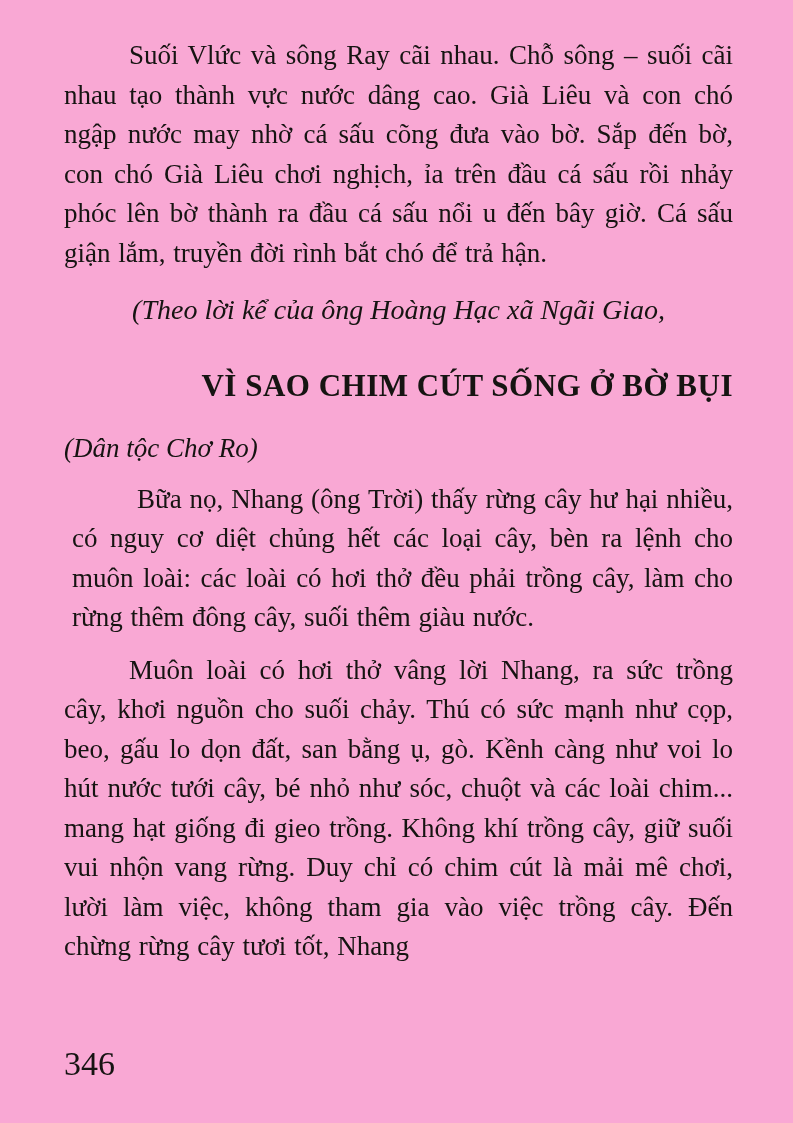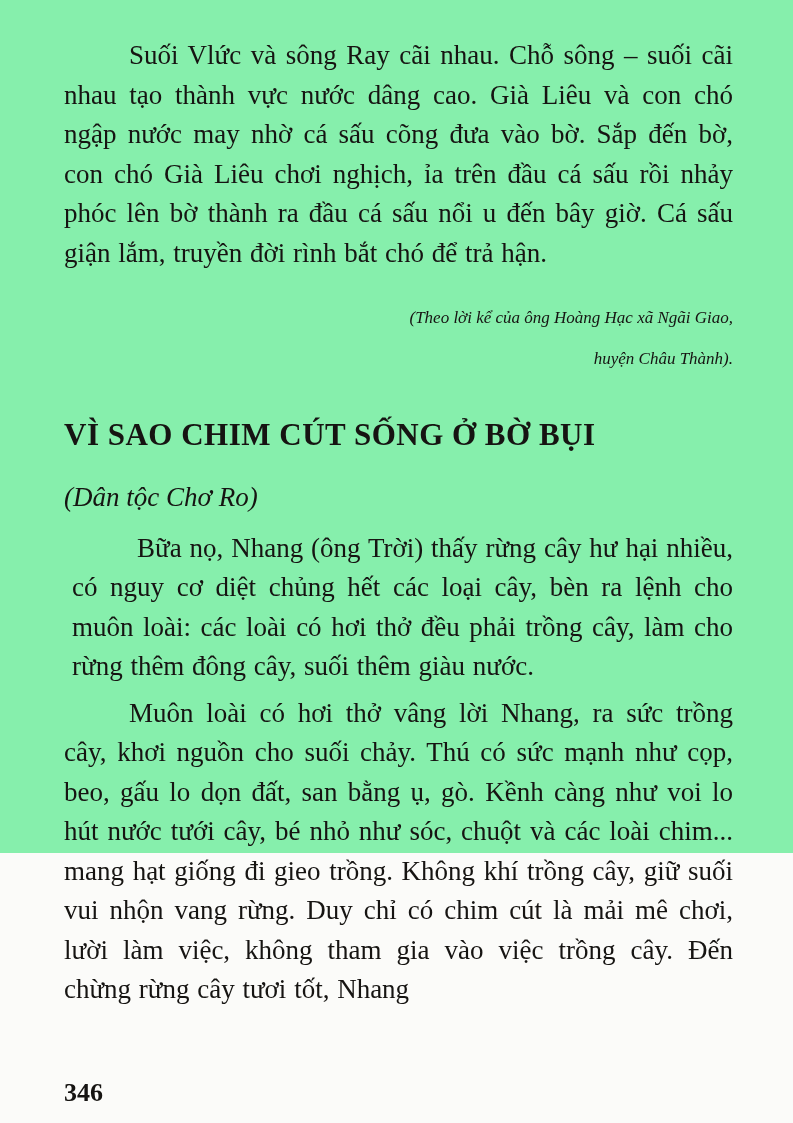--- a/index.html
+++ b/index.html
@@ -10,76 +10,75 @@
     width: 793px;
     height: 1123px;
     background: #fbfbf9;
     overflow: hidden;
     font-family: "Liberation Serif", "DejaVu Serif", serif;
     color: #161412;
   }
   .page {
     position: relative;
     width: 793px;
-    height: 853px;
+    height: 1123px;
     box-sizing: border-box;
     padding: 36px 60px 0 64px;
-    background: #86efac;
+    background: #f9a8d4;
   }
   .body-text {
     font-size: 27px;
     line-height: 39.5px;
     text-align: justify;
     margin: 0;
     word-spacing: 1px;
   }
   .indent {
     text-indent: 65px;
   }
   .attribution {
-    margin-top: 24px;
-    font-size: 17px;
+    margin-top: 16px;
+    font-size: 28px;
     line-height: 41px;
     font-style: italic;
-    text-align: right;
+    text-align: center;
   }
   .story-title {
     margin-top: 34px;
     font-size: 31px;
     line-height: 44px;
     font-weight: bold;
     letter-spacing: 0.5px;
-    text-align: left;
+    text-align: right;
   }
   .subtitle {
     margin-top: 18px;
     font-size: 27px;
     line-height: 39px;
     font-style: italic;
   }
   .para-2 { margin-top: 12px; margin-left: 8px; }
-  .para-3 { margin-top: 7px; }
+  .para-3 { margin-top: 13px; }
   .page-number {
     position: absolute;
     left: 64px;
-    top: 1078px;
-    font-size: 26px;
-    font-weight: bold;
+    top: 1045px;
+    font-size: 34px;
+    font-weight: normal;
   }
 </style>
 </head>
 <body>
 
 <div class="page">
 
   <p class="body-text indent">Suối Vlức và sông Ray cãi nhau. Chỗ sông – suối cãi nhau tạo thành vực nước dâng cao. Già Liêu và con chó ngập nước may nhờ cá sấu cõng đưa vào bờ. Sắp đến bờ, con chó Già Liêu chơi nghịch, ỉa trên đầu cá sấu rồi nhảy phóc lên bờ thành ra đầu cá sấu nổi u đến bây giờ. Cá sấu giận lắm, truyền đời rình bắt chó để trả hận.</p>
 
   <div class="attribution">
     <div>(Theo lời kể của ông Hoàng Hạc xã Ngãi Giao,</div>
-    <div>huyện Châu Thành).</div>
   </div>
 
   <h1 class="story-title">VÌ SAO CHIM CÚT SỐNG Ở BỜ BỤI</h1>
 
   <div class="subtitle">(Dân tộc Chơ Ro)</div>
 
   <p class="body-text indent para-2">Bữa nọ, Nhang (ông Trời) thấy rừng cây hư hại nhiều, có nguy cơ diệt chủng hết các loại cây, bèn ra lệnh cho muôn loài: các loài có hơi thở đều phải trồng cây, làm cho rừng thêm đông cây, suối thêm giàu nước.</p>
 
   <p class="body-text indent para-3">Muôn loài có hơi thở vâng lời Nhang, ra sức trồng cây, khơi nguồn cho suối chảy. Thú có sức mạnh như cọp, beo, gấu lo dọn đất, san bằng ụ, gò. Kềnh càng như voi lo hút nước tưới cây, bé nhỏ như sóc, chuột và các loài chim... mang hạt giống đi gieo trồng. Không khí trồng cây, giữ suối vui nhộn vang rừng. Duy chỉ có chim cút là mải mê chơi, lười làm việc, không tham gia vào việc trồng cây. Đến chừng rừng cây tươi tốt, Nhang</p>
 

